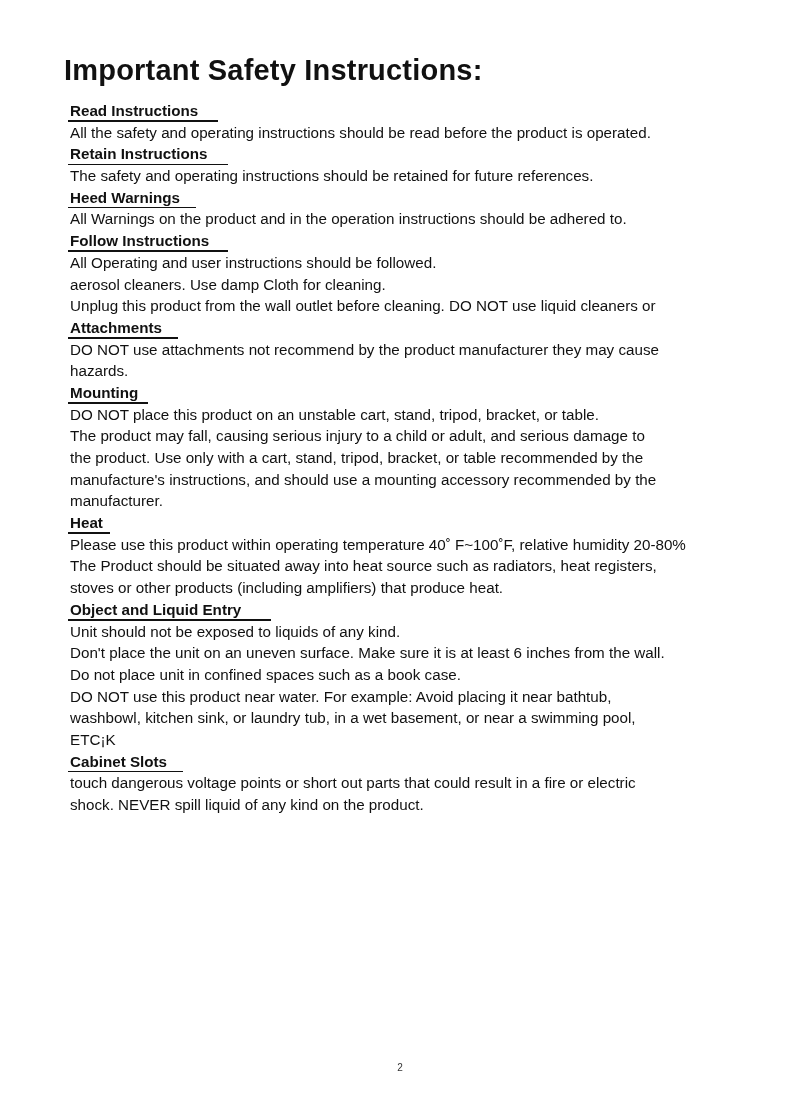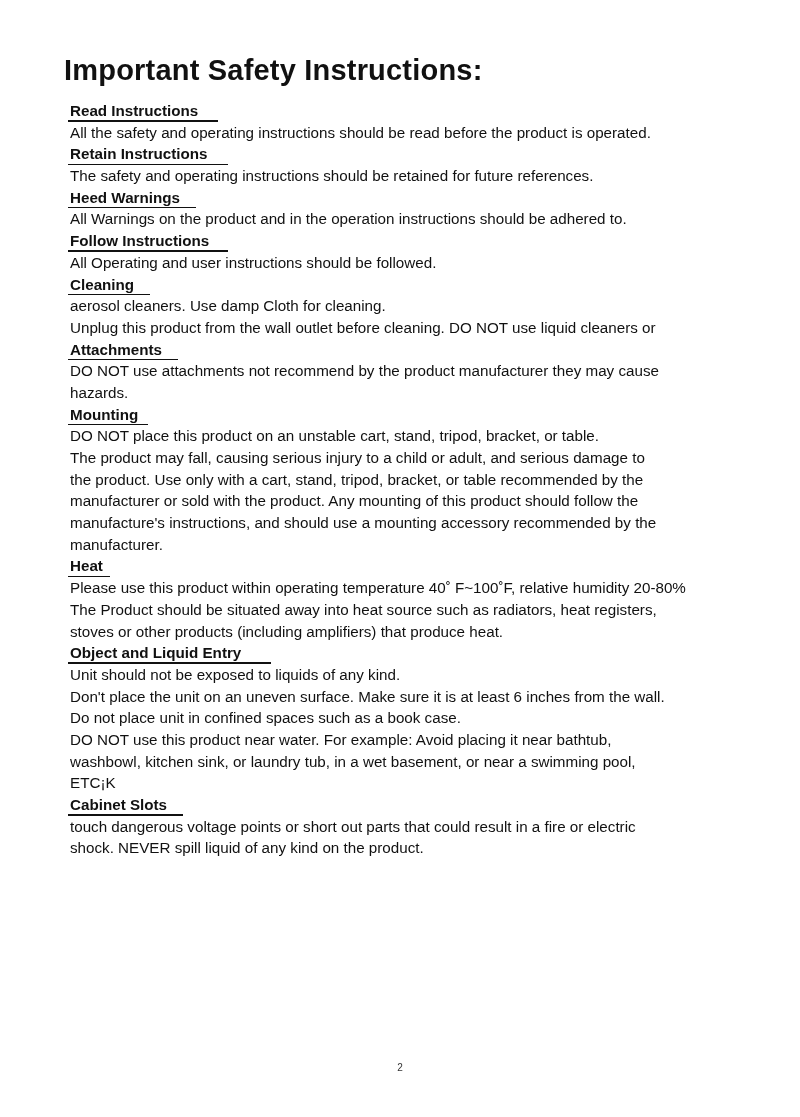--- a/index.html
+++ b/index.html
@@ -34,31 +34,29 @@
 
 <div class="content" id="content">
     <div class="section-heading"><span>Read Instructions</span><div class="underline" style="width: 150px;"></div></div>
     <div class="body-line">All the safety and operating instructions should be read before the product is operated.</div>
     <div class="section-heading"><span>Retain Instructions</span><div class="underline" style="width: 160px;"></div></div>
     <div class="body-line">The safety and operating instructions should be retained for future references.</div>
     <div class="section-heading"><span>Heed Warnings</span><div class="underline" style="width: 128px;"></div></div>
     <div class="body-line">All Warnings on the product and in the operation instructions should be adhered to.</div>
     <div class="section-heading"><span>Follow Instructions</span><div class="underline" style="width: 160px;"></div></div>
     <div class="body-line">All Operating and user instructions should be followed.</div>
-    <div class="section-heading"><span>Cleaning</span><div class="underline" style="width: 82px;"></div></div>
     <div class="body-line">aerosol cleaners. Use damp Cloth for cleaning.</div>
     <div class="body-line">Unplug this product from the wall outlet before cleaning. DO NOT use liquid cleaners or</div>
     <div class="section-heading"><span>Attachments</span><div class="underline" style="width: 110px;"></div></div>
     <div class="body-line">DO NOT use attachments not recommend by the product manufacturer they may cause</div>
     <div class="body-line">hazards.</div>
     <div class="section-heading"><span>Mounting</span><div class="underline" style="width: 80px;"></div></div>
     <div class="body-line">DO NOT place this product on an unstable cart, stand, tripod, bracket, or table.</div>
     <div class="body-line">The product may fall, causing serious injury to a child or adult, and serious damage to</div>
     <div class="body-line">the product.  Use only with a cart, stand, tripod, bracket, or table recommended by the</div>
-    <div class="body-line">manufacturer or sold with the product.  Any mounting of this product should follow the</div>
     <div class="body-line">manufacture's instructions, and should use a mounting accessory recommended by the</div>
     <div class="body-line">manufacturer.</div>
     <div class="section-heading"><span>Heat</span><div class="underline" style="width: 42px;"></div></div>
     <div class="body-line">Please use this product within operating temperature 40˚ F~100˚F, relative humidity 20-80%</div>
     <div class="body-line">The Product should be situated away into heat source such as radiators, heat registers,</div>
     <div class="body-line">stoves or other products (including amplifiers) that produce heat.</div>
     <div class="section-heading"><span>Object and Liquid Entry</span><div class="underline" style="width: 203px;"></div></div>
     <div class="body-line">Unit should not be exposed to liquids of any kind.</div>
     <div class="body-line">Don't place the unit on an uneven surface. Make sure it is at least 6 inches from the wall.</div>
     <div class="body-line">Do not place unit in confined spaces such as a book case.</div>

